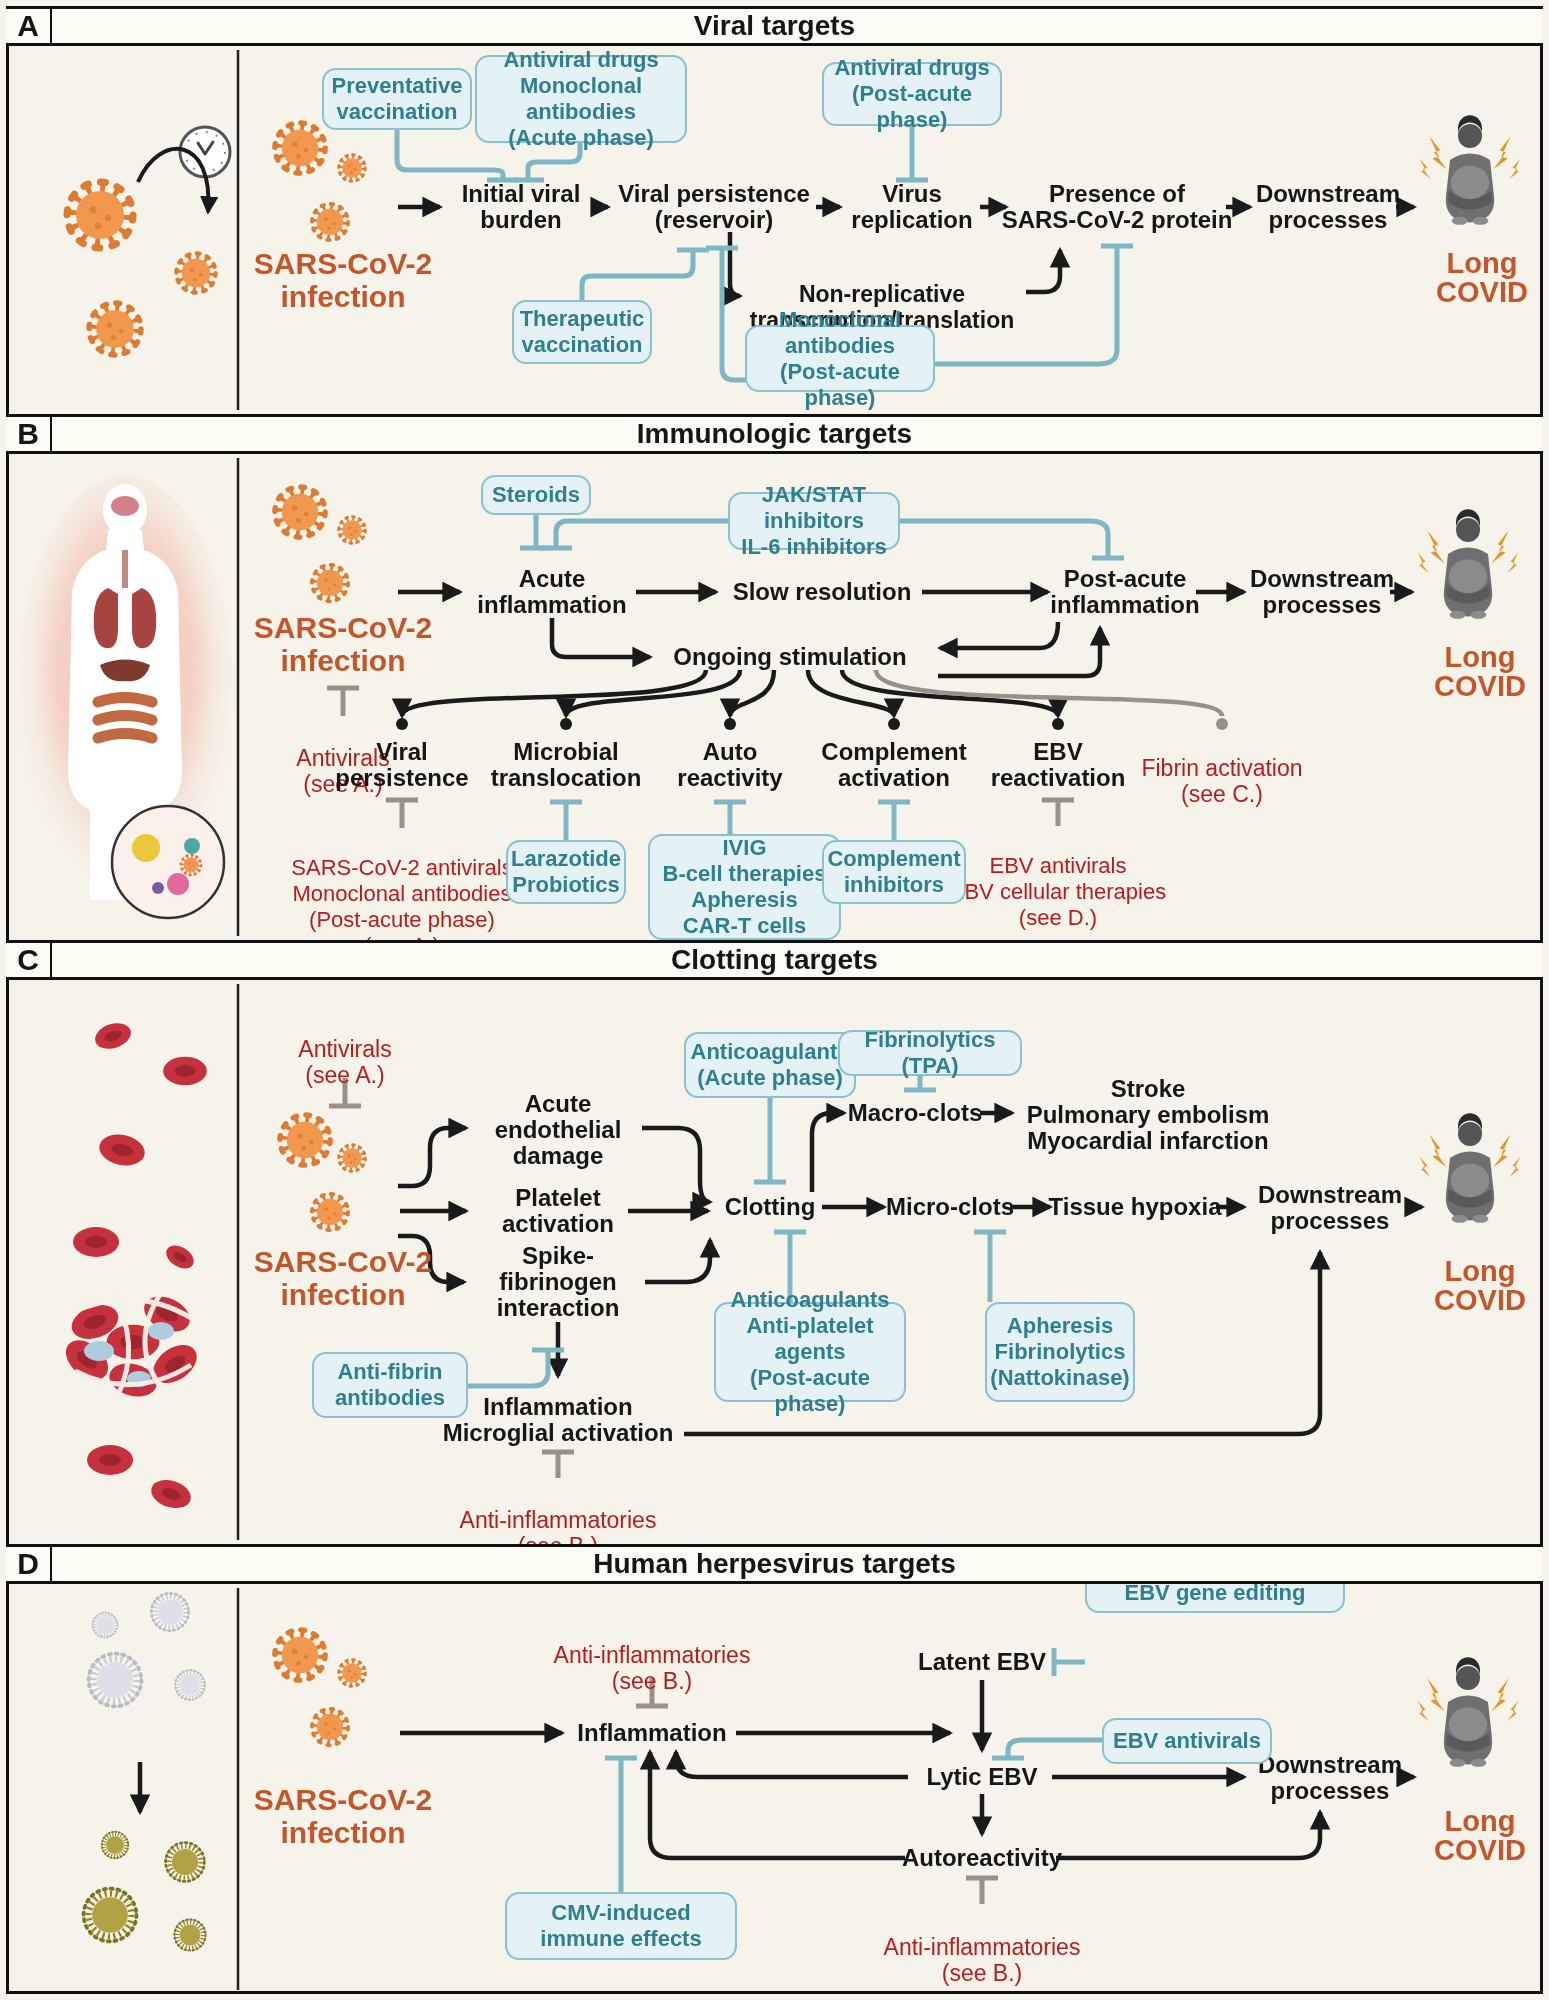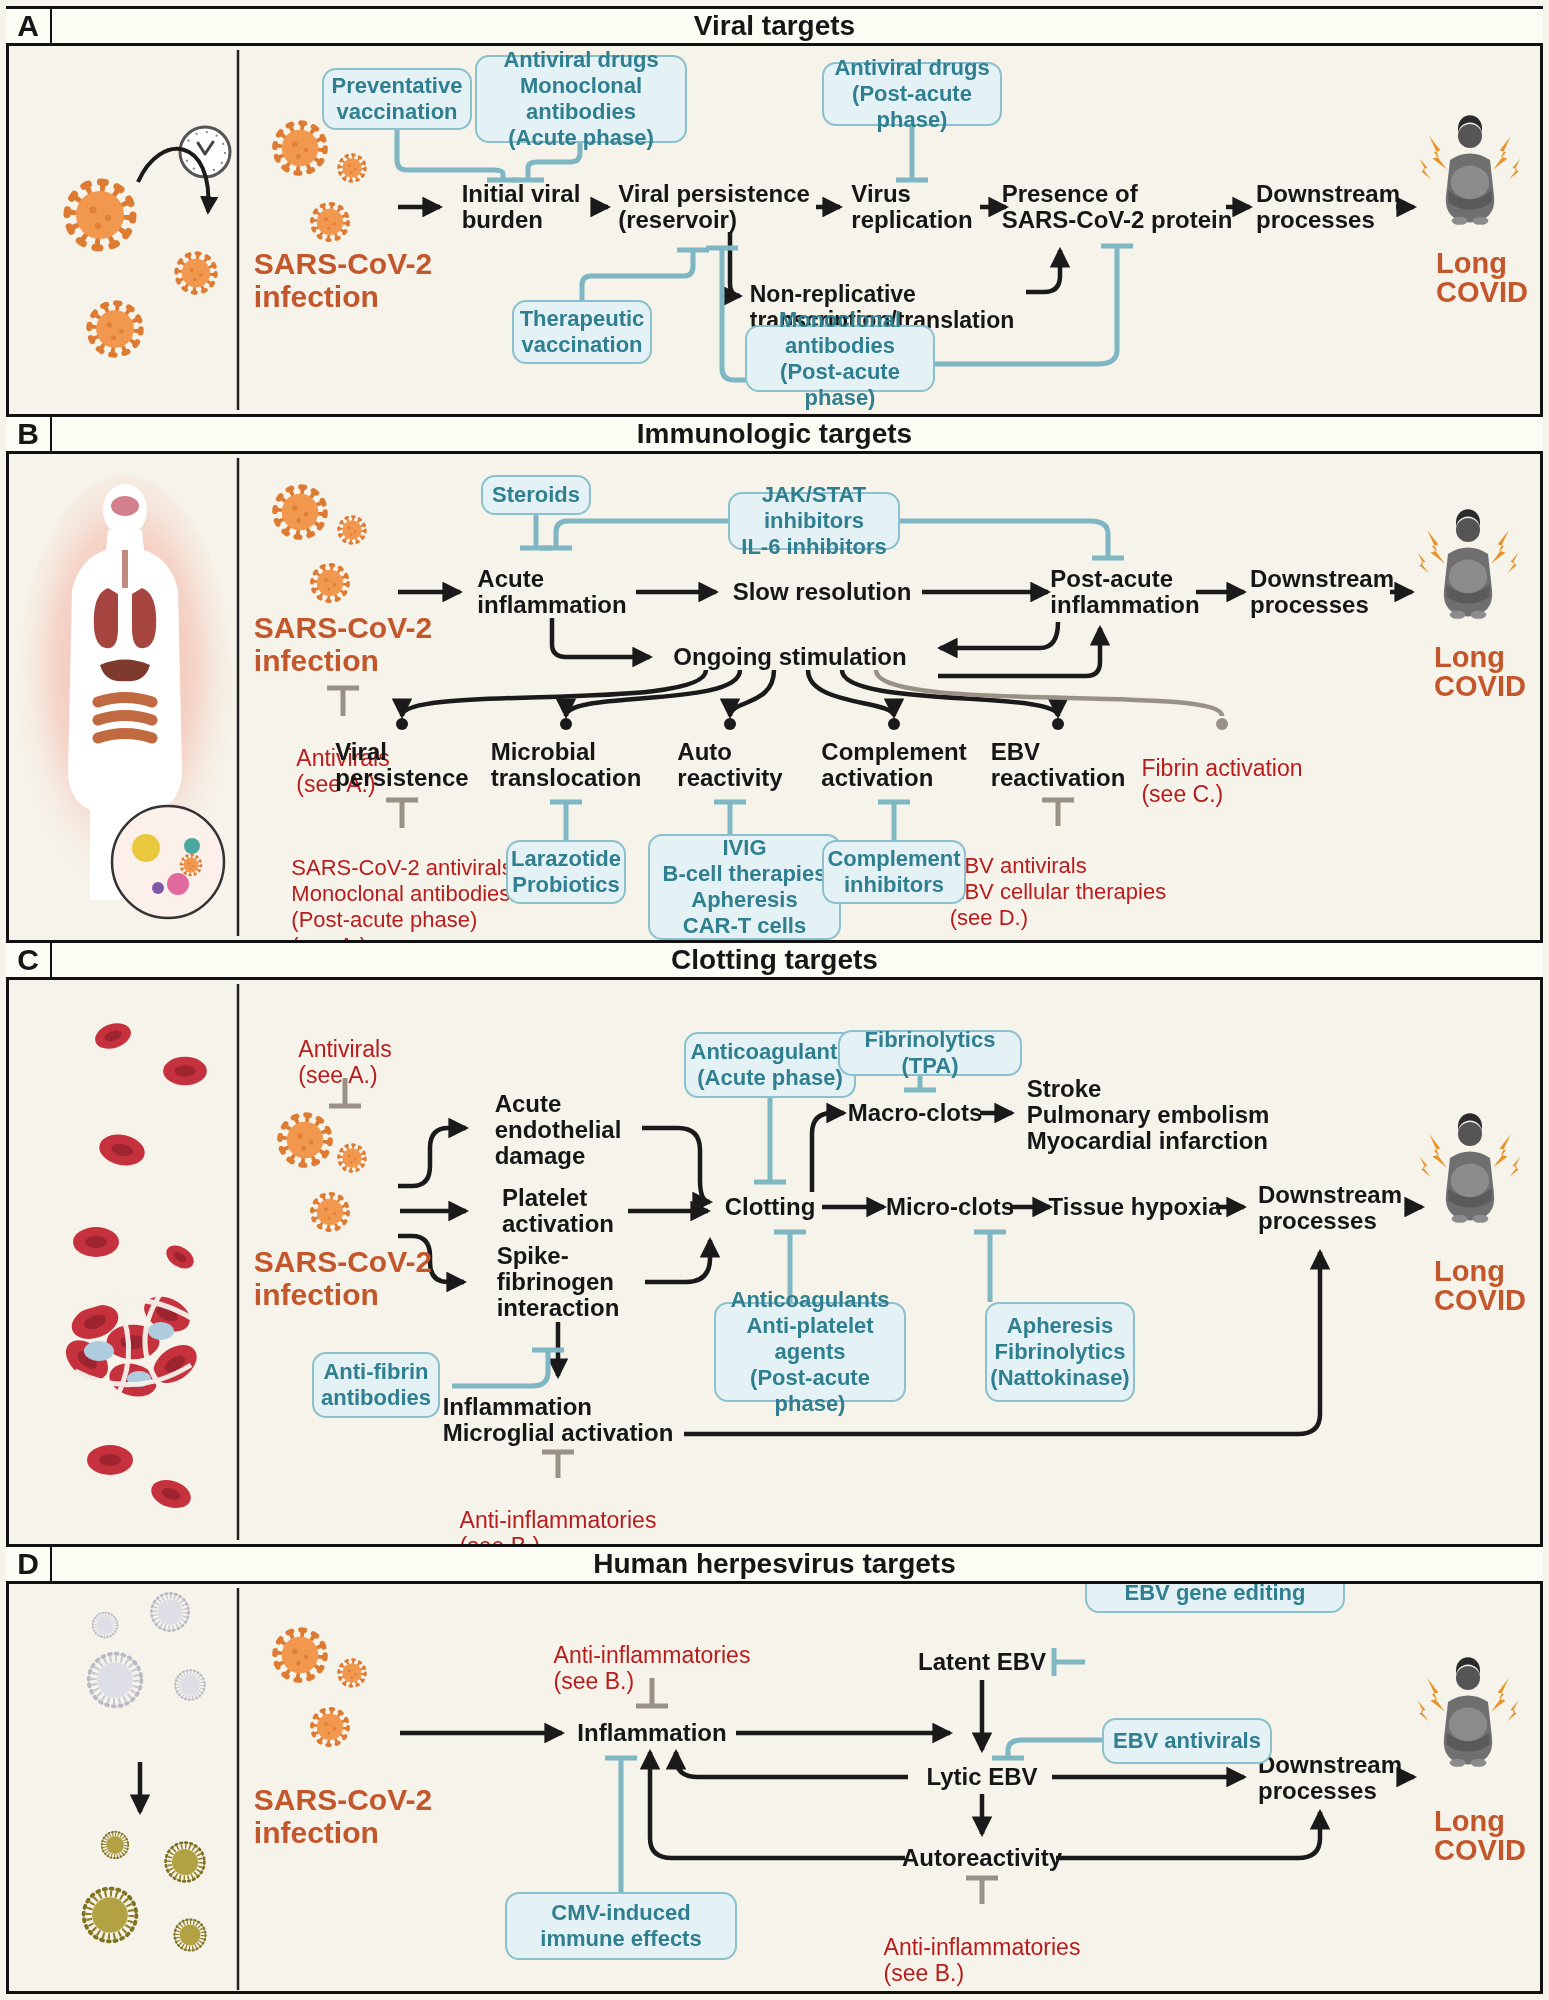--- a/index.html
+++ b/index.html
@@ -6,21 +6,21 @@
   #fig{position:relative;width:1549px;height:2000px;background:#F6F3EA;
        font-family:"Liberation Sans","DejaVu Sans",sans-serif;color:#161616;overflow:hidden;}
   #frame{position:absolute;left:6px;top:6px;width:1537px;height:1988px;
          border:3.5px solid #111;box-sizing:border-box;pointer-events:none;}
   .bar{position:absolute;left:6px;width:1537px;height:40px;background:#FCFBF4;
        border-top:3px solid #111;border-bottom:3px solid #111;box-sizing:border-box;
        display:flex;align-items:center;z-index:3;}
   .bar .lbl{width:46px;height:100%;display:flex;align-items:center;justify-content:center;
        font-weight:bold;font-size:30px;border-right:2.5px solid #111;box-sizing:border-box;}
   .bar .ttl{flex:1;text-align:center;font-weight:bold;font-size:28px;margin-right:46px;}
-  .t{position:absolute;transform:translate(-50%,-50%);white-space:pre-line;z-index:2;}
+  .t{position:absolute;transform:translate(-50%,-50%);text-align:center;white-space:pre-line;z-index:2;}
   .node{font-weight:bold;font-size:24px;line-height:26px;}
   .node.sm{font-size:23px;}
   .gray{font-weight:normal;font-size:23px;line-height:26px;color:#b91c1c;margin-top:16px;}
   .gray.sm{font-size:22px;}
   .src{font-weight:bold;font-size:30px;line-height:33px;color:#C3562B;}
   .lc{font-weight:bold;font-size:29px;line-height:29px;color:#C3562B;margin-left:12px;}
   .box{position:absolute;display:flex;align-items:center;justify-content:center;
        text-align:center;white-space:pre-line;box-sizing:border-box;
        background:#E4F2F5;border:2.5px solid #8CC0CC;border-radius:14px;
        color:#2F7F91;font-weight:600;font-size:22px;line-height:26px;z-index:2;padding:2px 6px;}
@@ -424,21 +424,21 @@
 (see B.)</div>
   <div class="box" style="left:684px;top:1032px;width:172px;height:66px">Anticoagulants
 (Acute phase)</div>
   <div class="box" style="left:838px;top:1030px;width:184px;height:46px">Fibrinolytics (TPA)</div>
   <div class="box" style="left:714px;top:1302px;width:192px;height:100px">Anticoagulants
 Anti-platelet agents
 (Post-acute phase)</div>
   <div class="box" style="left:985px;top:1302px;width:150px;height:100px">Apheresis
 Fibrinolytics
 (Nattokinase)</div>
-  <div class="box" style="left:312px;top:1352px;width:128px;height:66px">Anti-fibrin
+  <div class="box" style="left:312px;top:1352px;width:156px;height:66px">Anti-fibrin
 antibodies</div>
   <div class="t lc" style="left:1468px;top:1286px">Long
 COVID</div>
 
   <div class="t src" style="left:343px;top:1816px">SARS-CoV-2
 infection</div>
   <div class="t gray" style="left:652px;top:1652px">Anti-inflammatories
 (see B.)</div>
   <div class="t node" style="left:652px;top:1733px">Inflammation</div>
   <div class="t node" style="left:982px;top:1662px">Latent EBV</div>

